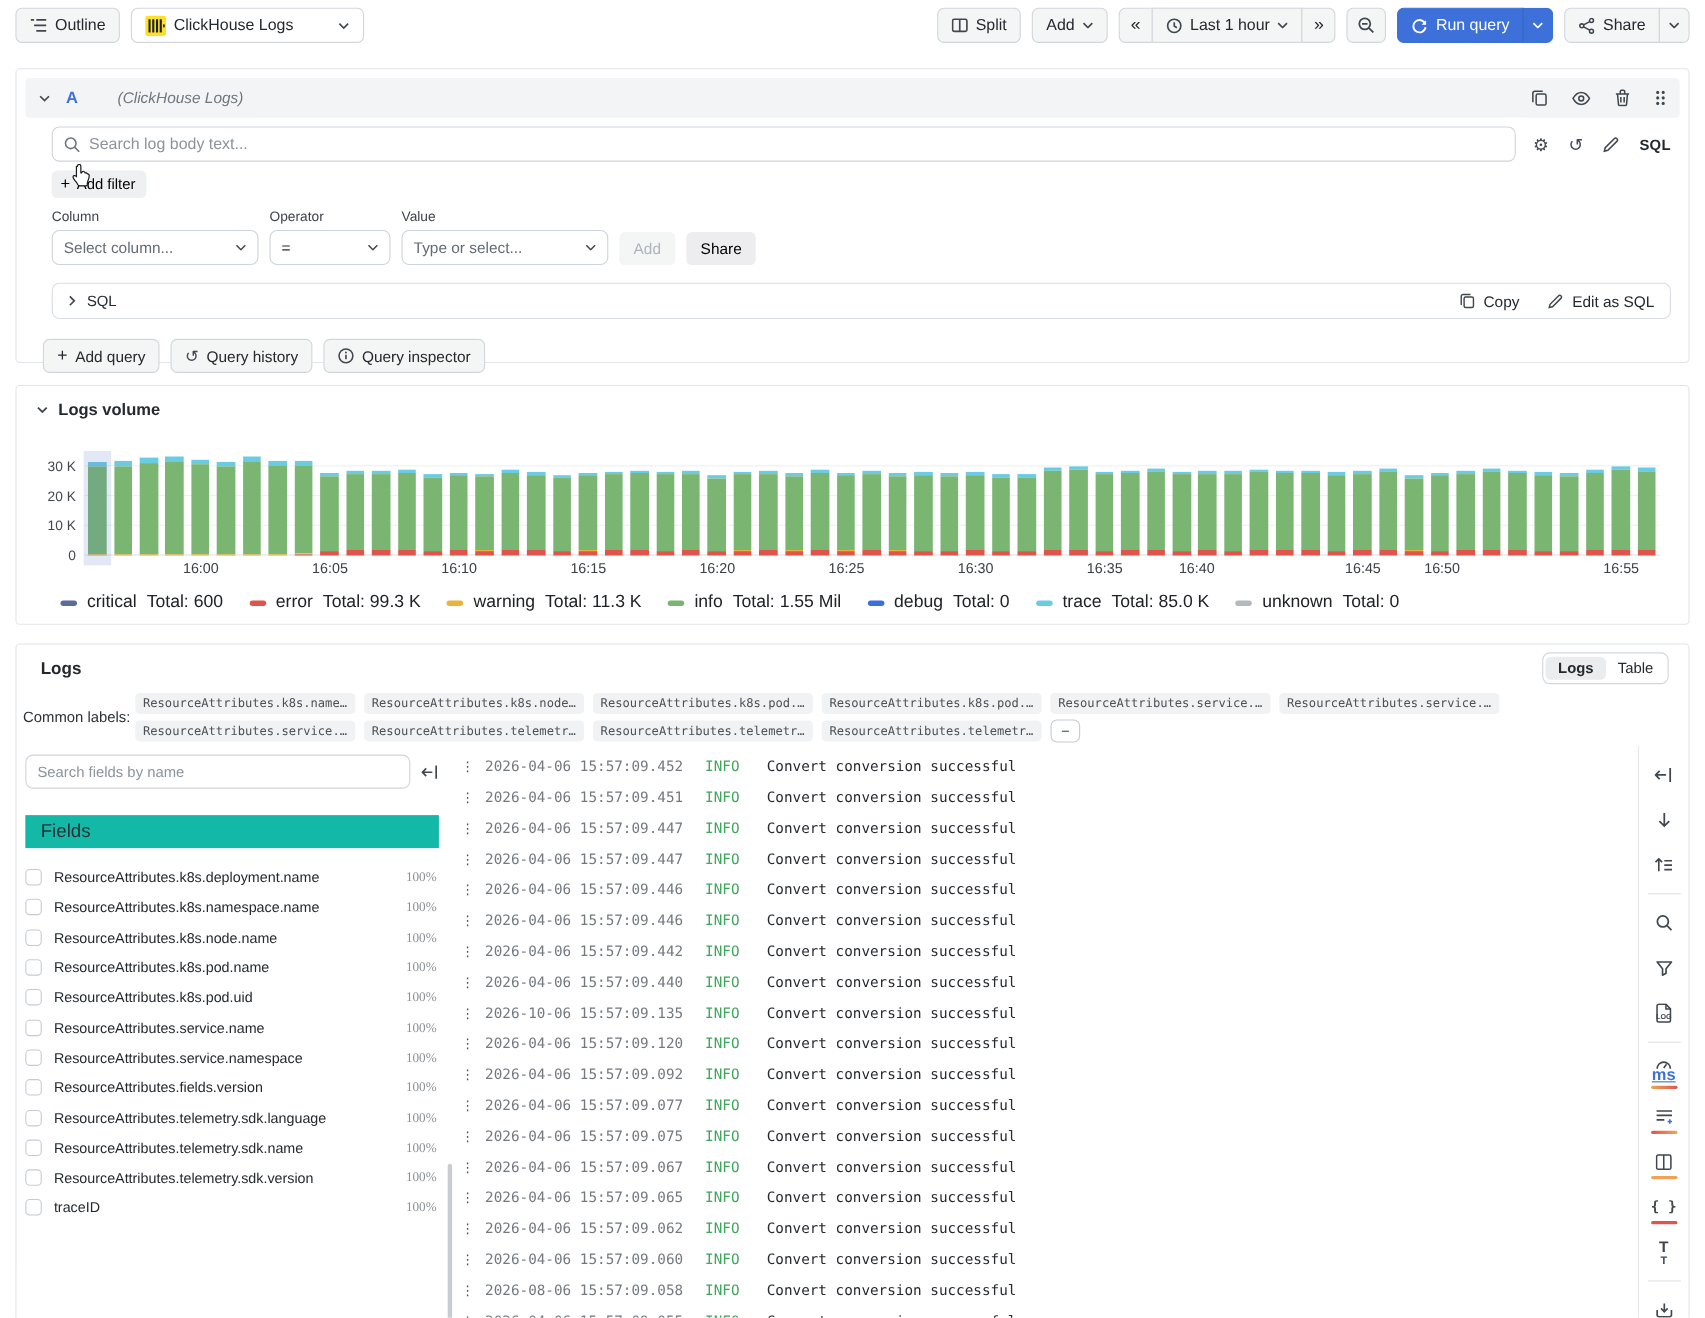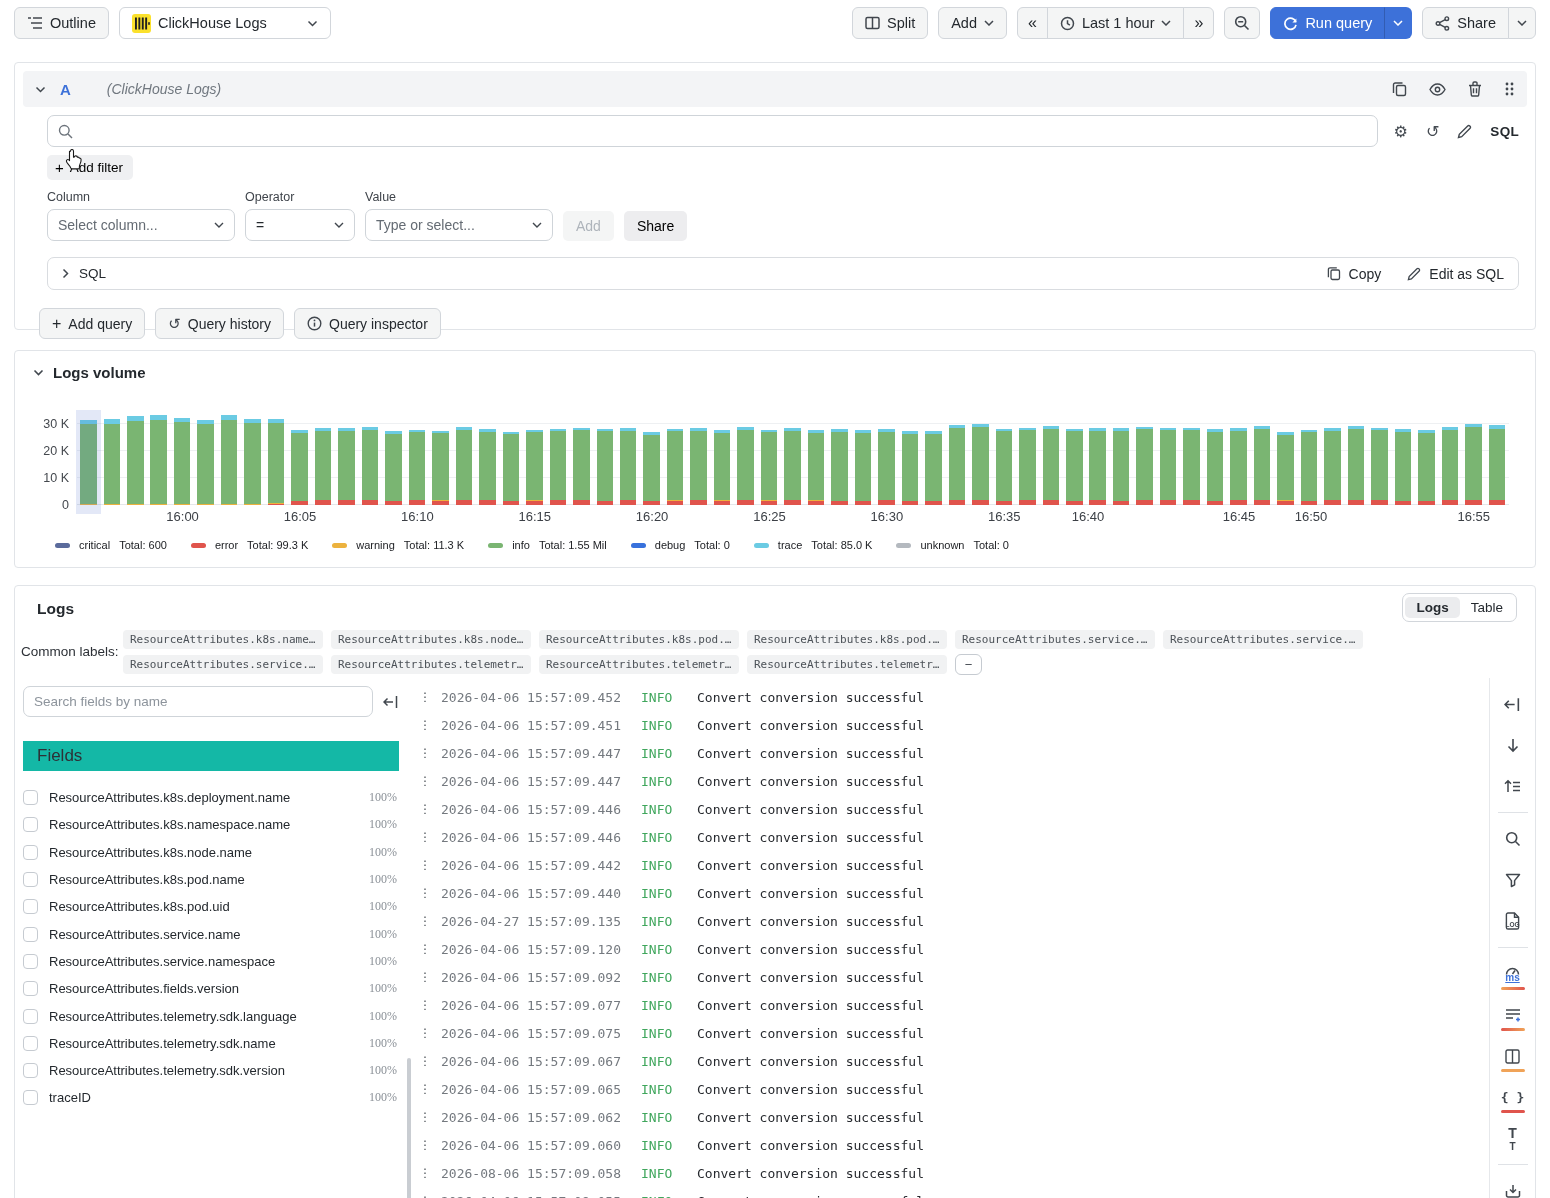--- a/index.html
+++ b/index.html
@@ -68,21 +68,21 @@
   .ylabels { position:absolute; left:0; top:64px; width:54px; height:90px; }
   .ylabel { position:absolute; right:0; font-size:12.5px; color:#44484e; transform:translateY(50%); }
   .gridline { position:absolute; left:0; right:0; height:1px; background:#eef0f2; }
   .baseline { position:absolute; left:0; right:0; bottom:0; height:1px; background:#e4e7ea; }
   .bar { position:absolute; bottom:0; display:flex; flex-direction:column-reverse; }
   .seg { width:100%; }
   .sel-overlay { position:absolute; background:rgba(80,115,205,.16); z-index:3; }
   .xlabels { position:absolute; left:62px; right:26px; top:158px; height:18px; }
   .xlabel { position:absolute; transform:translateX(-50%); font-size:13px; color:#3c4046; }
   .legend { position:absolute; left:40px; top:188px; display:flex; gap:24px; align-items:center; }
-  .leg-item { display:flex; align-items:center; gap:9px; font-size:11px; color:#202226;justify-content:center; }
+  .leg-item { display:flex; align-items:center; gap:9px; font-size:16px; color:#202226;justify-content:center; }
   .leg-swatch { width:15px; height:5px; border-radius:3px; }
   .leg-total { margin-left:0; }
 
   
   .lp { top:585px; height:680px; }
   .lp-title { position:absolute; left:22px; top:14px; font-size:15.5px; font-weight:700; }
   .view-toggle { position:absolute; right:18px; top:7px; height:29px; border:1px solid #d2d6db;
     border-radius:7px; display:flex; align-items:center; padding:2px; font-size:13.5px; }
   .vt-seg { padding:3px 11px; border-radius:5px; color:#24292e; }
   .vt-seg.active { background:#ebecee; font-weight:700; }
@@ -118,21 +118,21 @@
   .lr-ts { width:200px; color:#74797f; margin-left:8px; }
   .lr-level { width:56px; color:#3fa65c; }
   .lr-msg { color:#26292e; }
 
   .rail { position:absolute; right:0; top:92px; width:46px; bottom:0;
     border-left:1px solid #e6e8eb; display:flex; flex-direction:column; align-items:center; }
   .rail-btn { width:30px; height:30px; margin-top:11px; display:flex; flex-direction:column;
     align-items:center; justify-content:center; position:relative; color:#41474e; }
   .rail-div { width:30px; height:1px; background:#dfe2e6; margin-top:11px; }
   .rail-under { position:absolute; bottom:-1px; left:3px; right:3px; height:3px; border-radius:2px; }
-  .rail-ms { font-size:10px; font-weight:700; color:#3d71d9; line-height:1; margin-top:-2px;text-decoration:underline; }
+  .rail-ms { font-size:15px; font-weight:700; color:#3d71d9; line-height:1; margin-top:-2px;text-decoration:underline; }
   .rail-log { position:absolute; font-size:6.5px; font-weight:700; color:#41474e; bottom:8px; left:8px; }
   .rail-braces { font-family:"DejaVu Sans Mono", monospace; font-size:13px; font-weight:700; }
   .rail-font { font-weight:600; }
   .rail-font .big { font-size:14px; } .rail-font .small { font-size:10px; }
 
   .cursor { position:absolute; left:64px; top:149px; z-index:50; }
 </style>
 </head>
 <body>
 
@@ -303,20 +303,21 @@
   </div>
 
   <div class="qe-search-row">
     <div class="qe-search">
       <span class="icon">
         <svg width="15" height="15" viewBox="0 0 15 15">
             <circle cx="6.3" cy="6.3" r="4.8" fill="none" stroke="#6c737b" stroke-width="1.4"></circle>
             <path d="M10 10l4 4" stroke="#6c737b" stroke-width="1.4"></path>
           </svg>
       </span>
+      <input placeholder="Search log body text..." style="">
     </div>
     <div class="qe-search-icons">
       <span class="icon" style="font-family:'DejaVu Sans',sans-serif;font-size:16px;color:#454b52;">⚙</span>
       <span class="icon" style="font-family:'DejaVu Sans',sans-serif;font-size:16px;color:#454b52;">↺</span>
       <span class="icon">
         <svg width="15" height="15" viewBox="0 0 15 15">
             <path d="M1.5 13.5l.8-3.2 8.4-8.4a1.4 1.4 0 0 1 2 0l.4.4a1.4 1.4 0 0 1 0 2l-8.4 8.4z" fill="none" stroke="#41474e" stroke-width="1.4"></path>
           </svg>
       </span>
       <span class="sql-badge">SQL</span>
@@ -956,21 +957,21 @@
         <span class="lr-msg">Convert conversion successful</span>
       </div>
       <div class="log-row">
         <span class="lr-kebab">⋮</span>
         <span class="lr-ts">2026-04-06 15:57:09.440</span>
         <span class="lr-level">INFO</span>
         <span class="lr-msg">Convert conversion successful</span>
       </div>
       <div class="log-row">
         <span class="lr-kebab">⋮</span>
-        <span class="lr-ts">2026-04-27 15:57:09.135</span>
+        <span class="lr-ts">2026-10-06 15:57:09.135</span>
         <span class="lr-level">INFO</span>
         <span class="lr-msg">Convert conversion successful</span>
       </div>
       <div class="log-row">
         <span class="lr-kebab">⋮</span>
         <span class="lr-ts">2026-04-06 15:57:09.120</span>
         <span class="lr-level">INFO</span>
         <span class="lr-msg">Convert conversion successful</span>
       </div>
       <div class="log-row">

